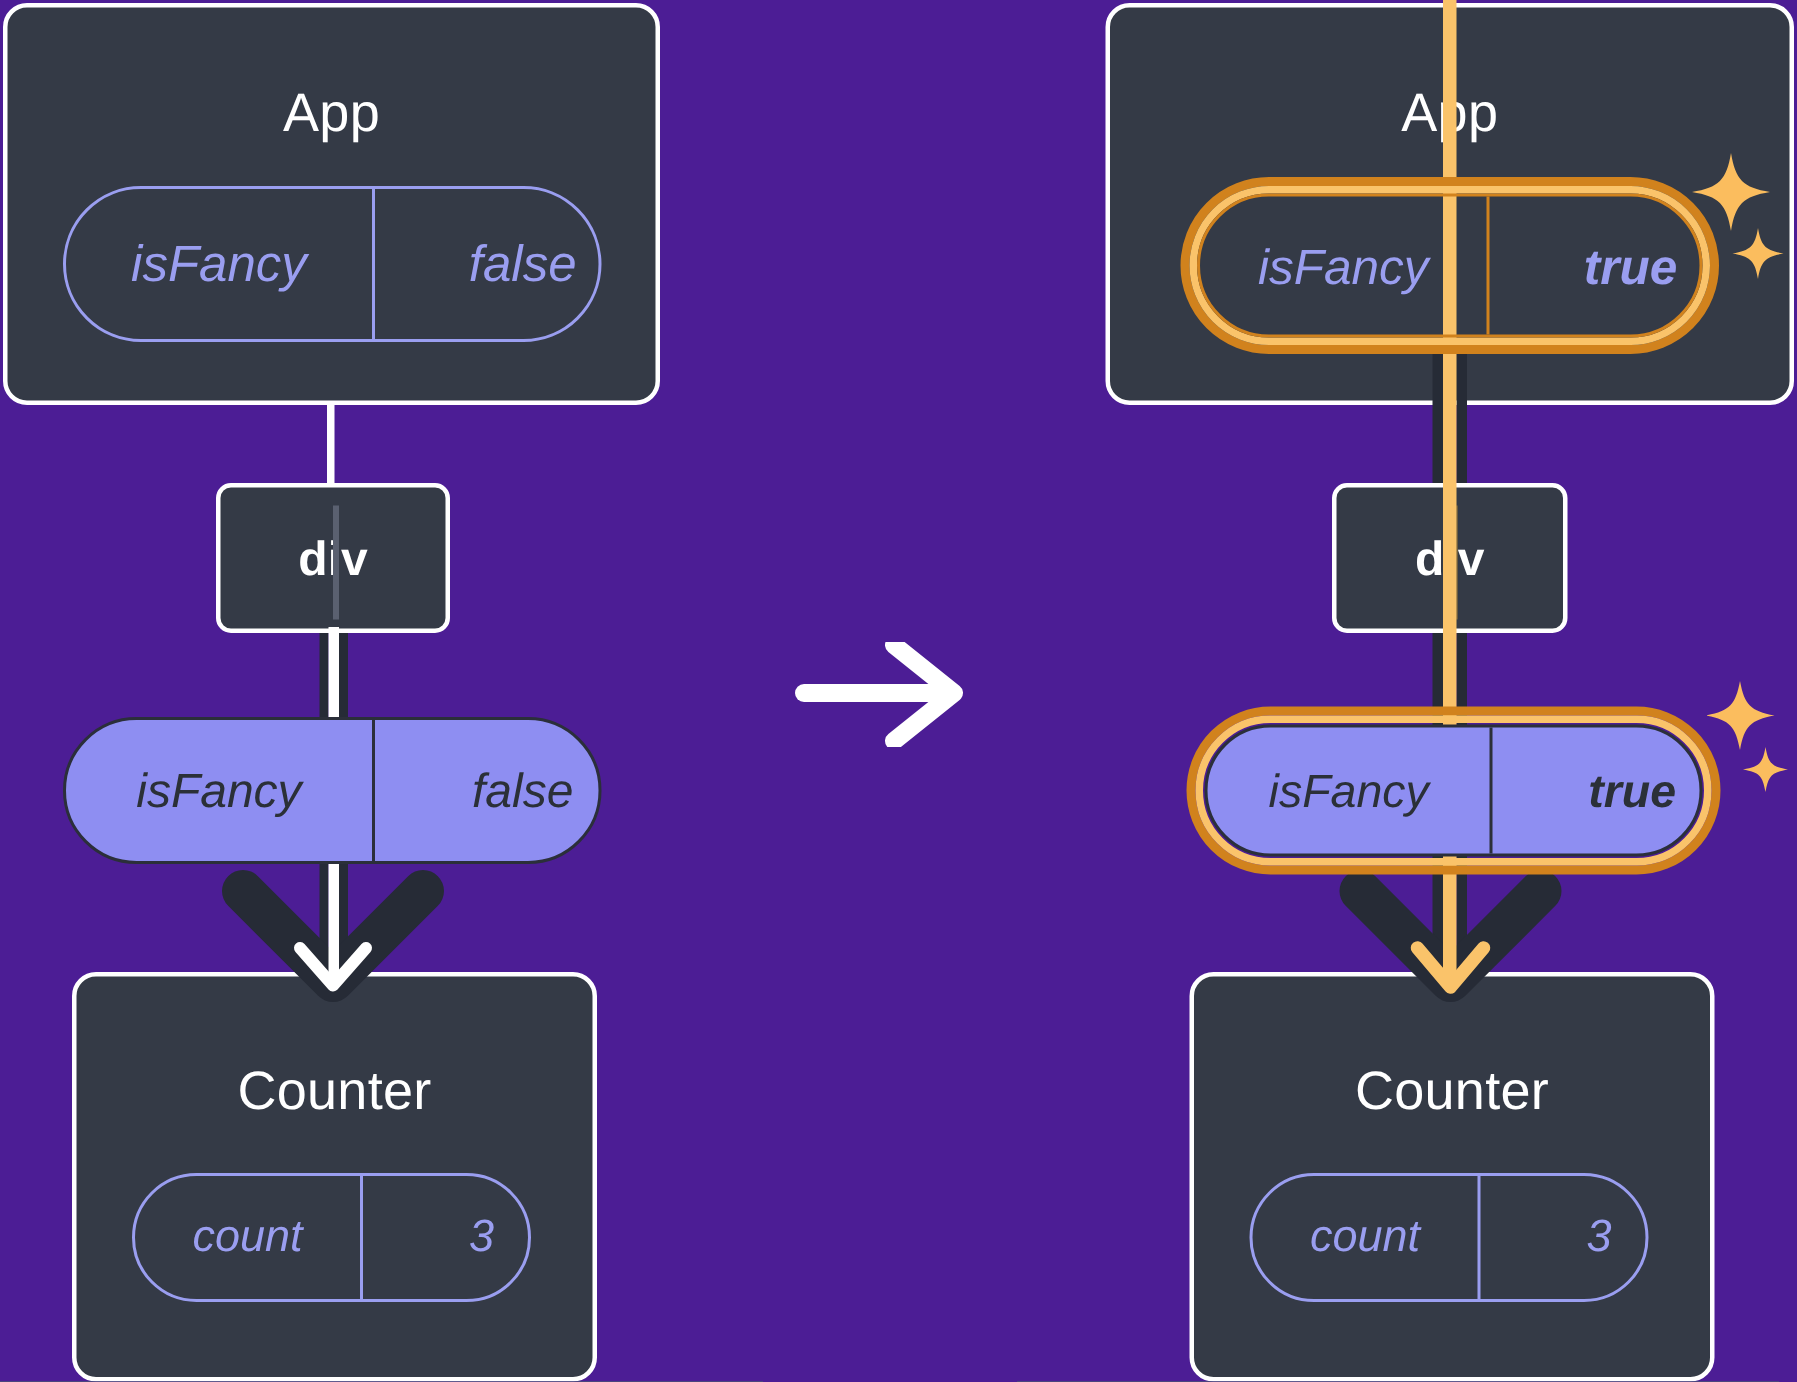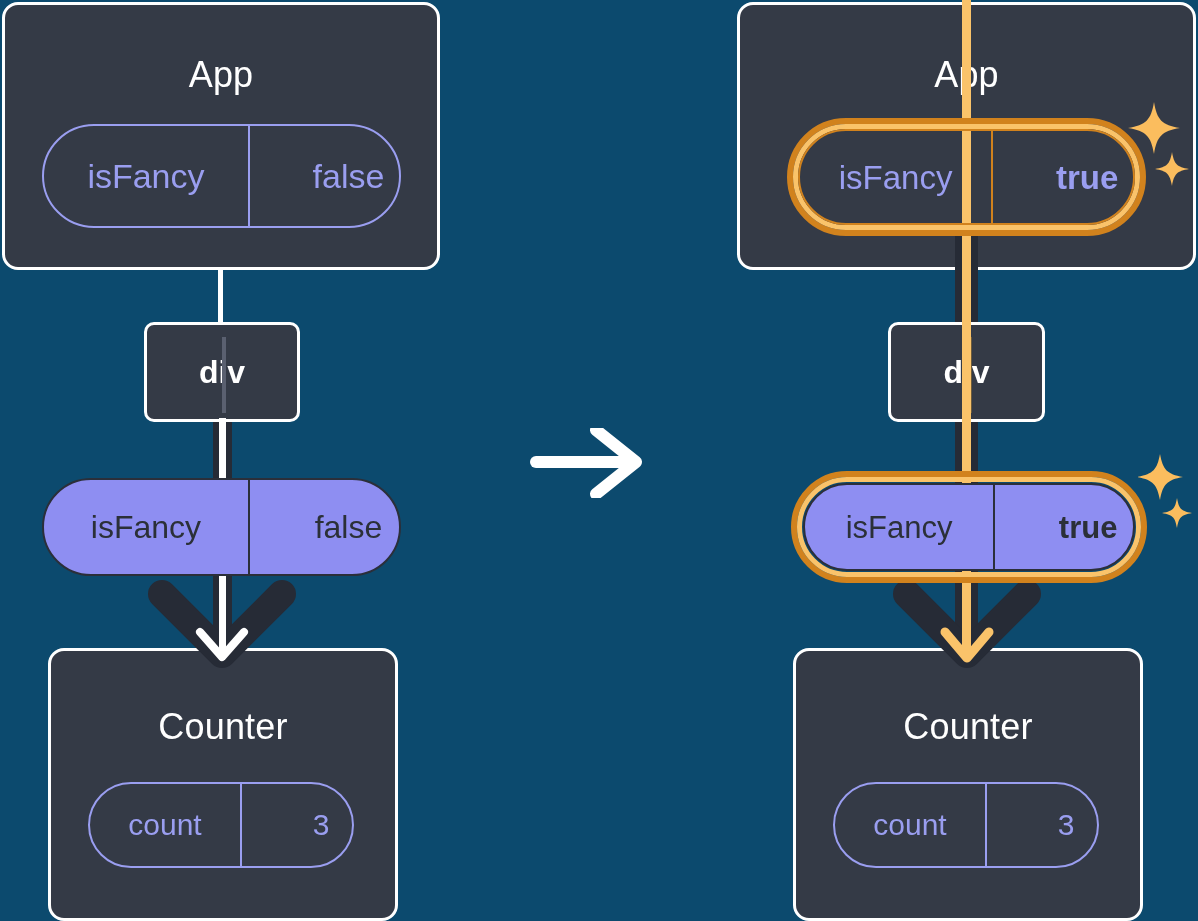--- a/index.html
+++ b/index.html
@@ -5,21 +5,21 @@
 <style>
   html, body {
     margin: 0;
     padding: 0;
     background: #4a6670;
   }
   #stage {
     position: relative;
     width: 1198px;
     height: 921px;
-    background: #0c4a6e;
+    background: #4c1d95;
     font-family: "Liberation Sans", "DejaVu Sans", sans-serif;
     overflow: hidden;
   }
 
   
   .node-box {
     position: absolute;
     background: #343a46;
     border: 3px solid #ffffff;
     border-radius: 16px;
@@ -82,20 +82,21 @@
   .pill-filled .pill-val { color: #2b3038; }
   .pill-filled .pill-key { border-right: 2px solid #2b2f3a; }
 
   .pill-key, .pill-val {
     display: flex;
     align-items: center;
     justify-content: center;
     box-sizing: border-box;
     line-height: 1;
     white-space: nowrap;
+    font-style: italic;
   }
   .pill-key { flex: 0 0 58%; }
   .pill-val { flex: 1 1 auto; margin-left: 48px; }
   .bold-val { font-weight: 700; }
 
   
   .ring {
     position: absolute;
     border-radius: 999px;
     box-sizing: border-box;

